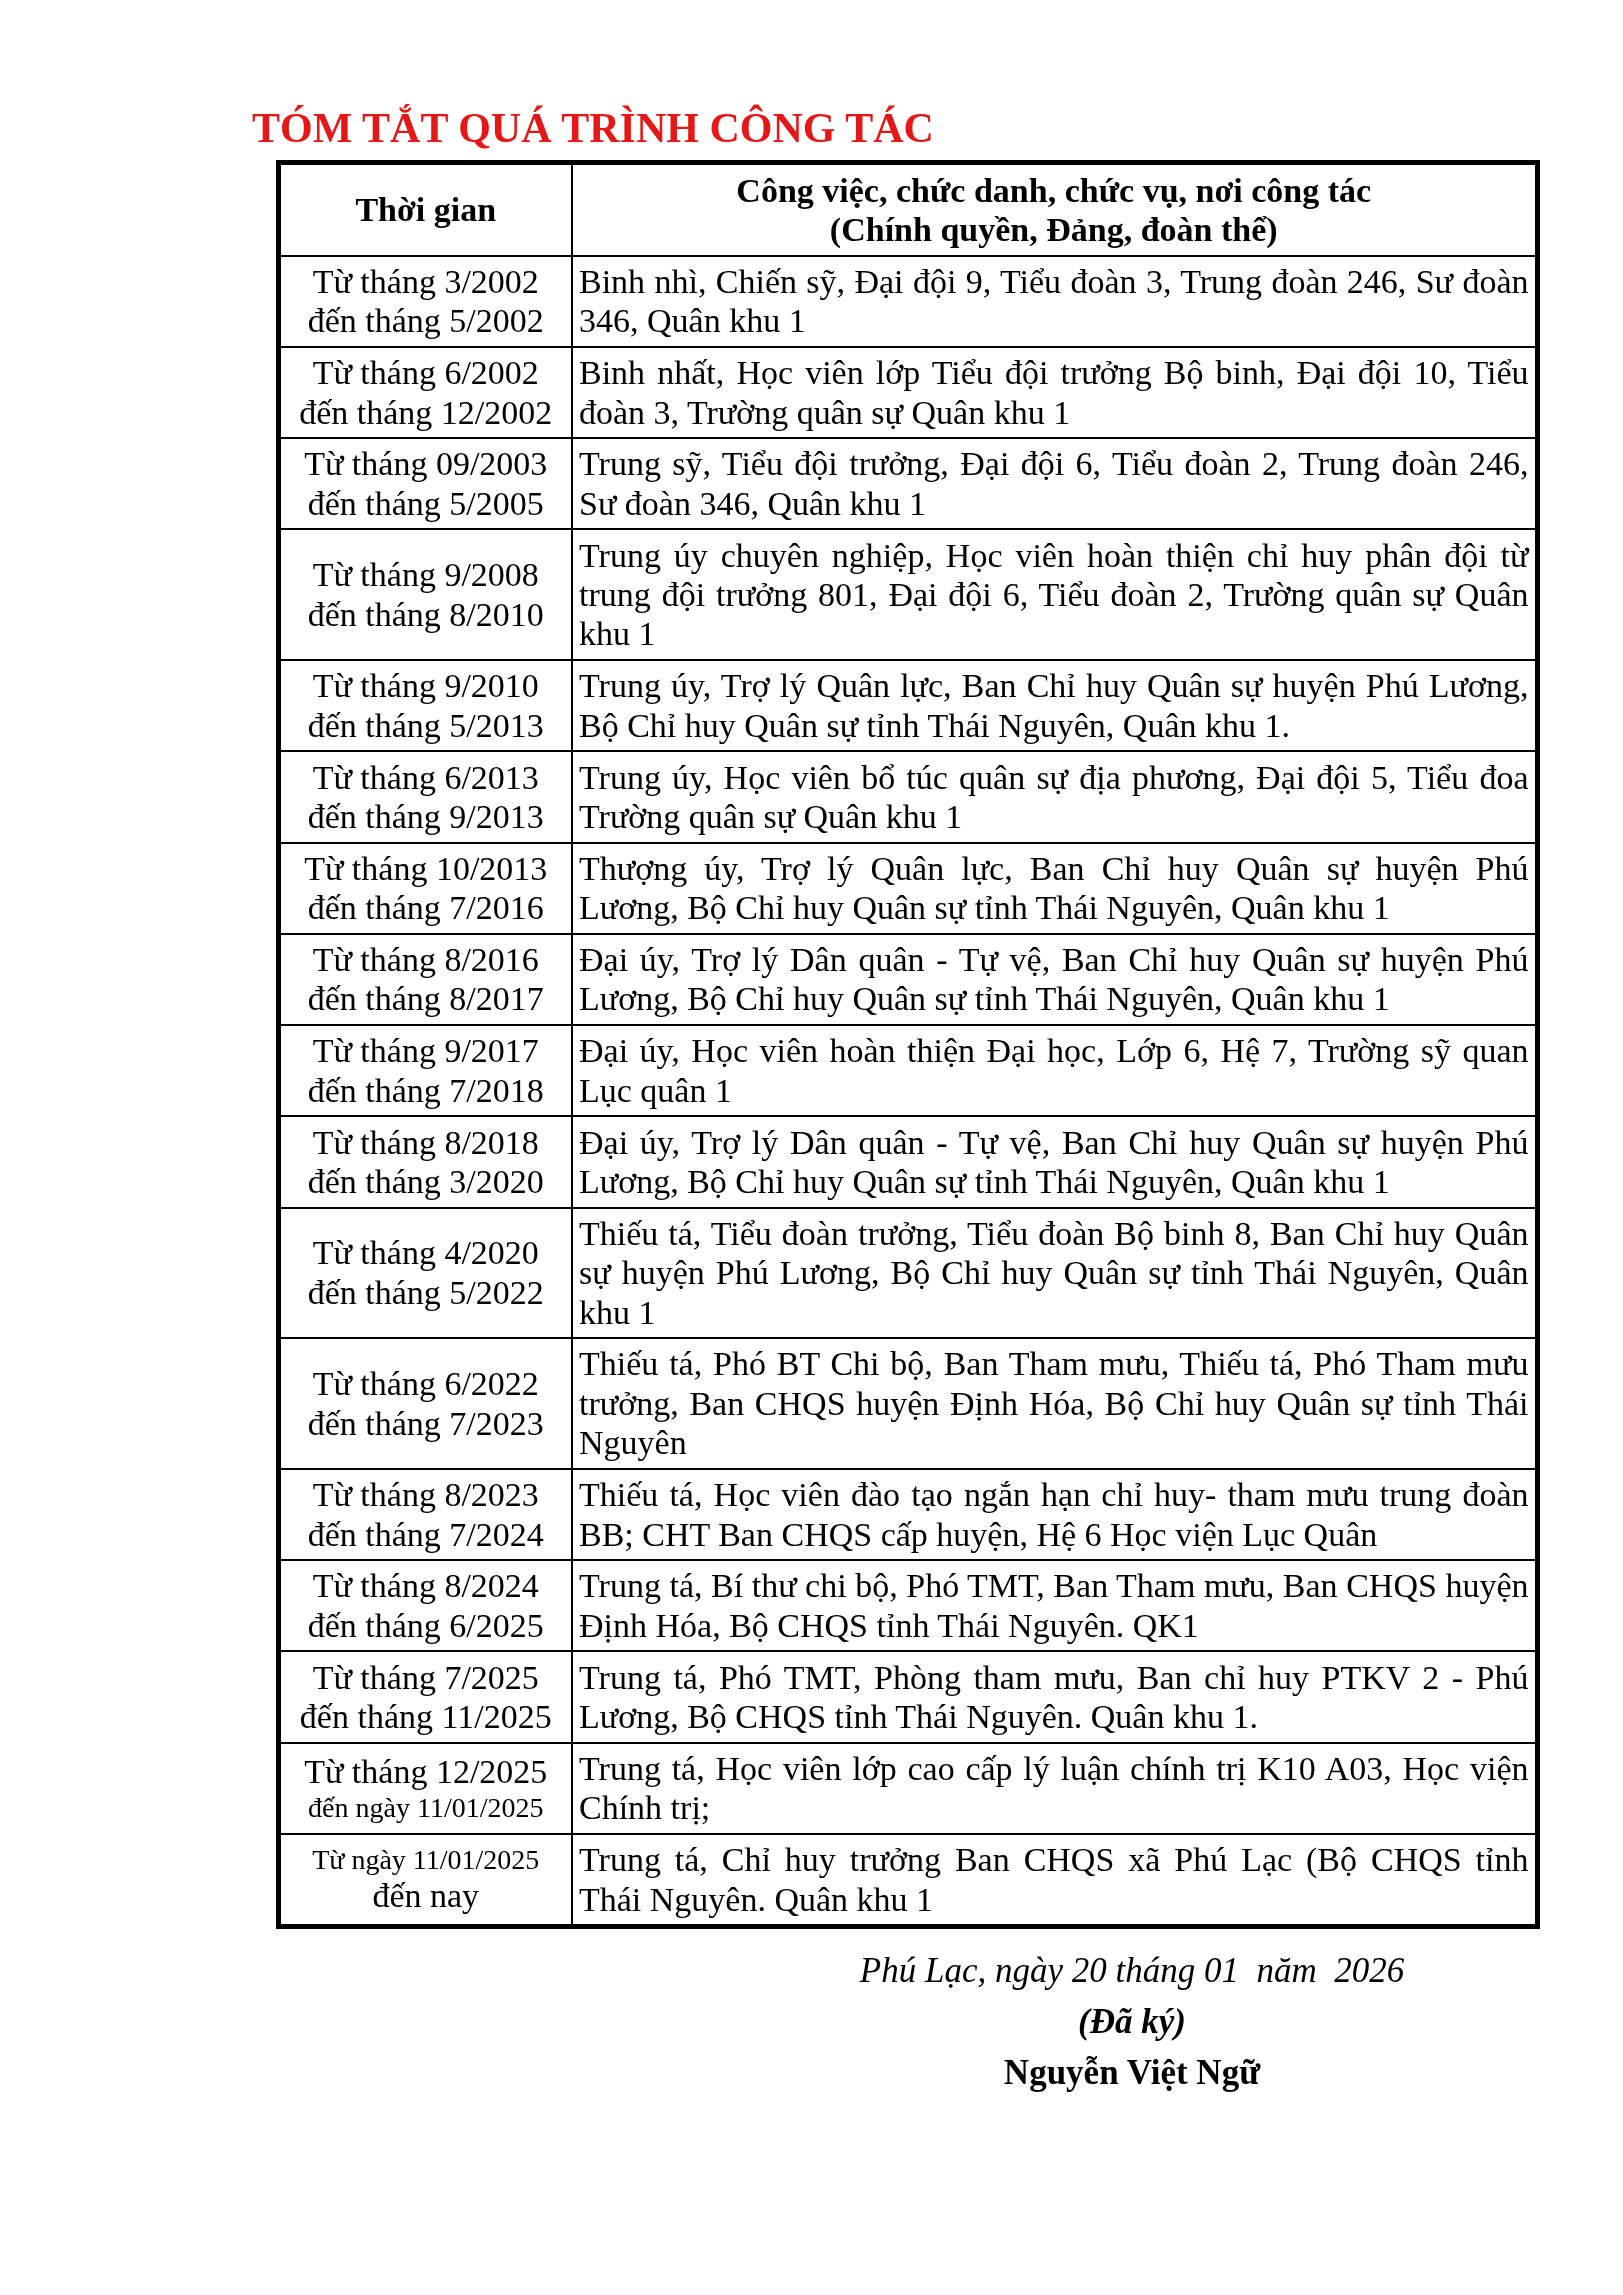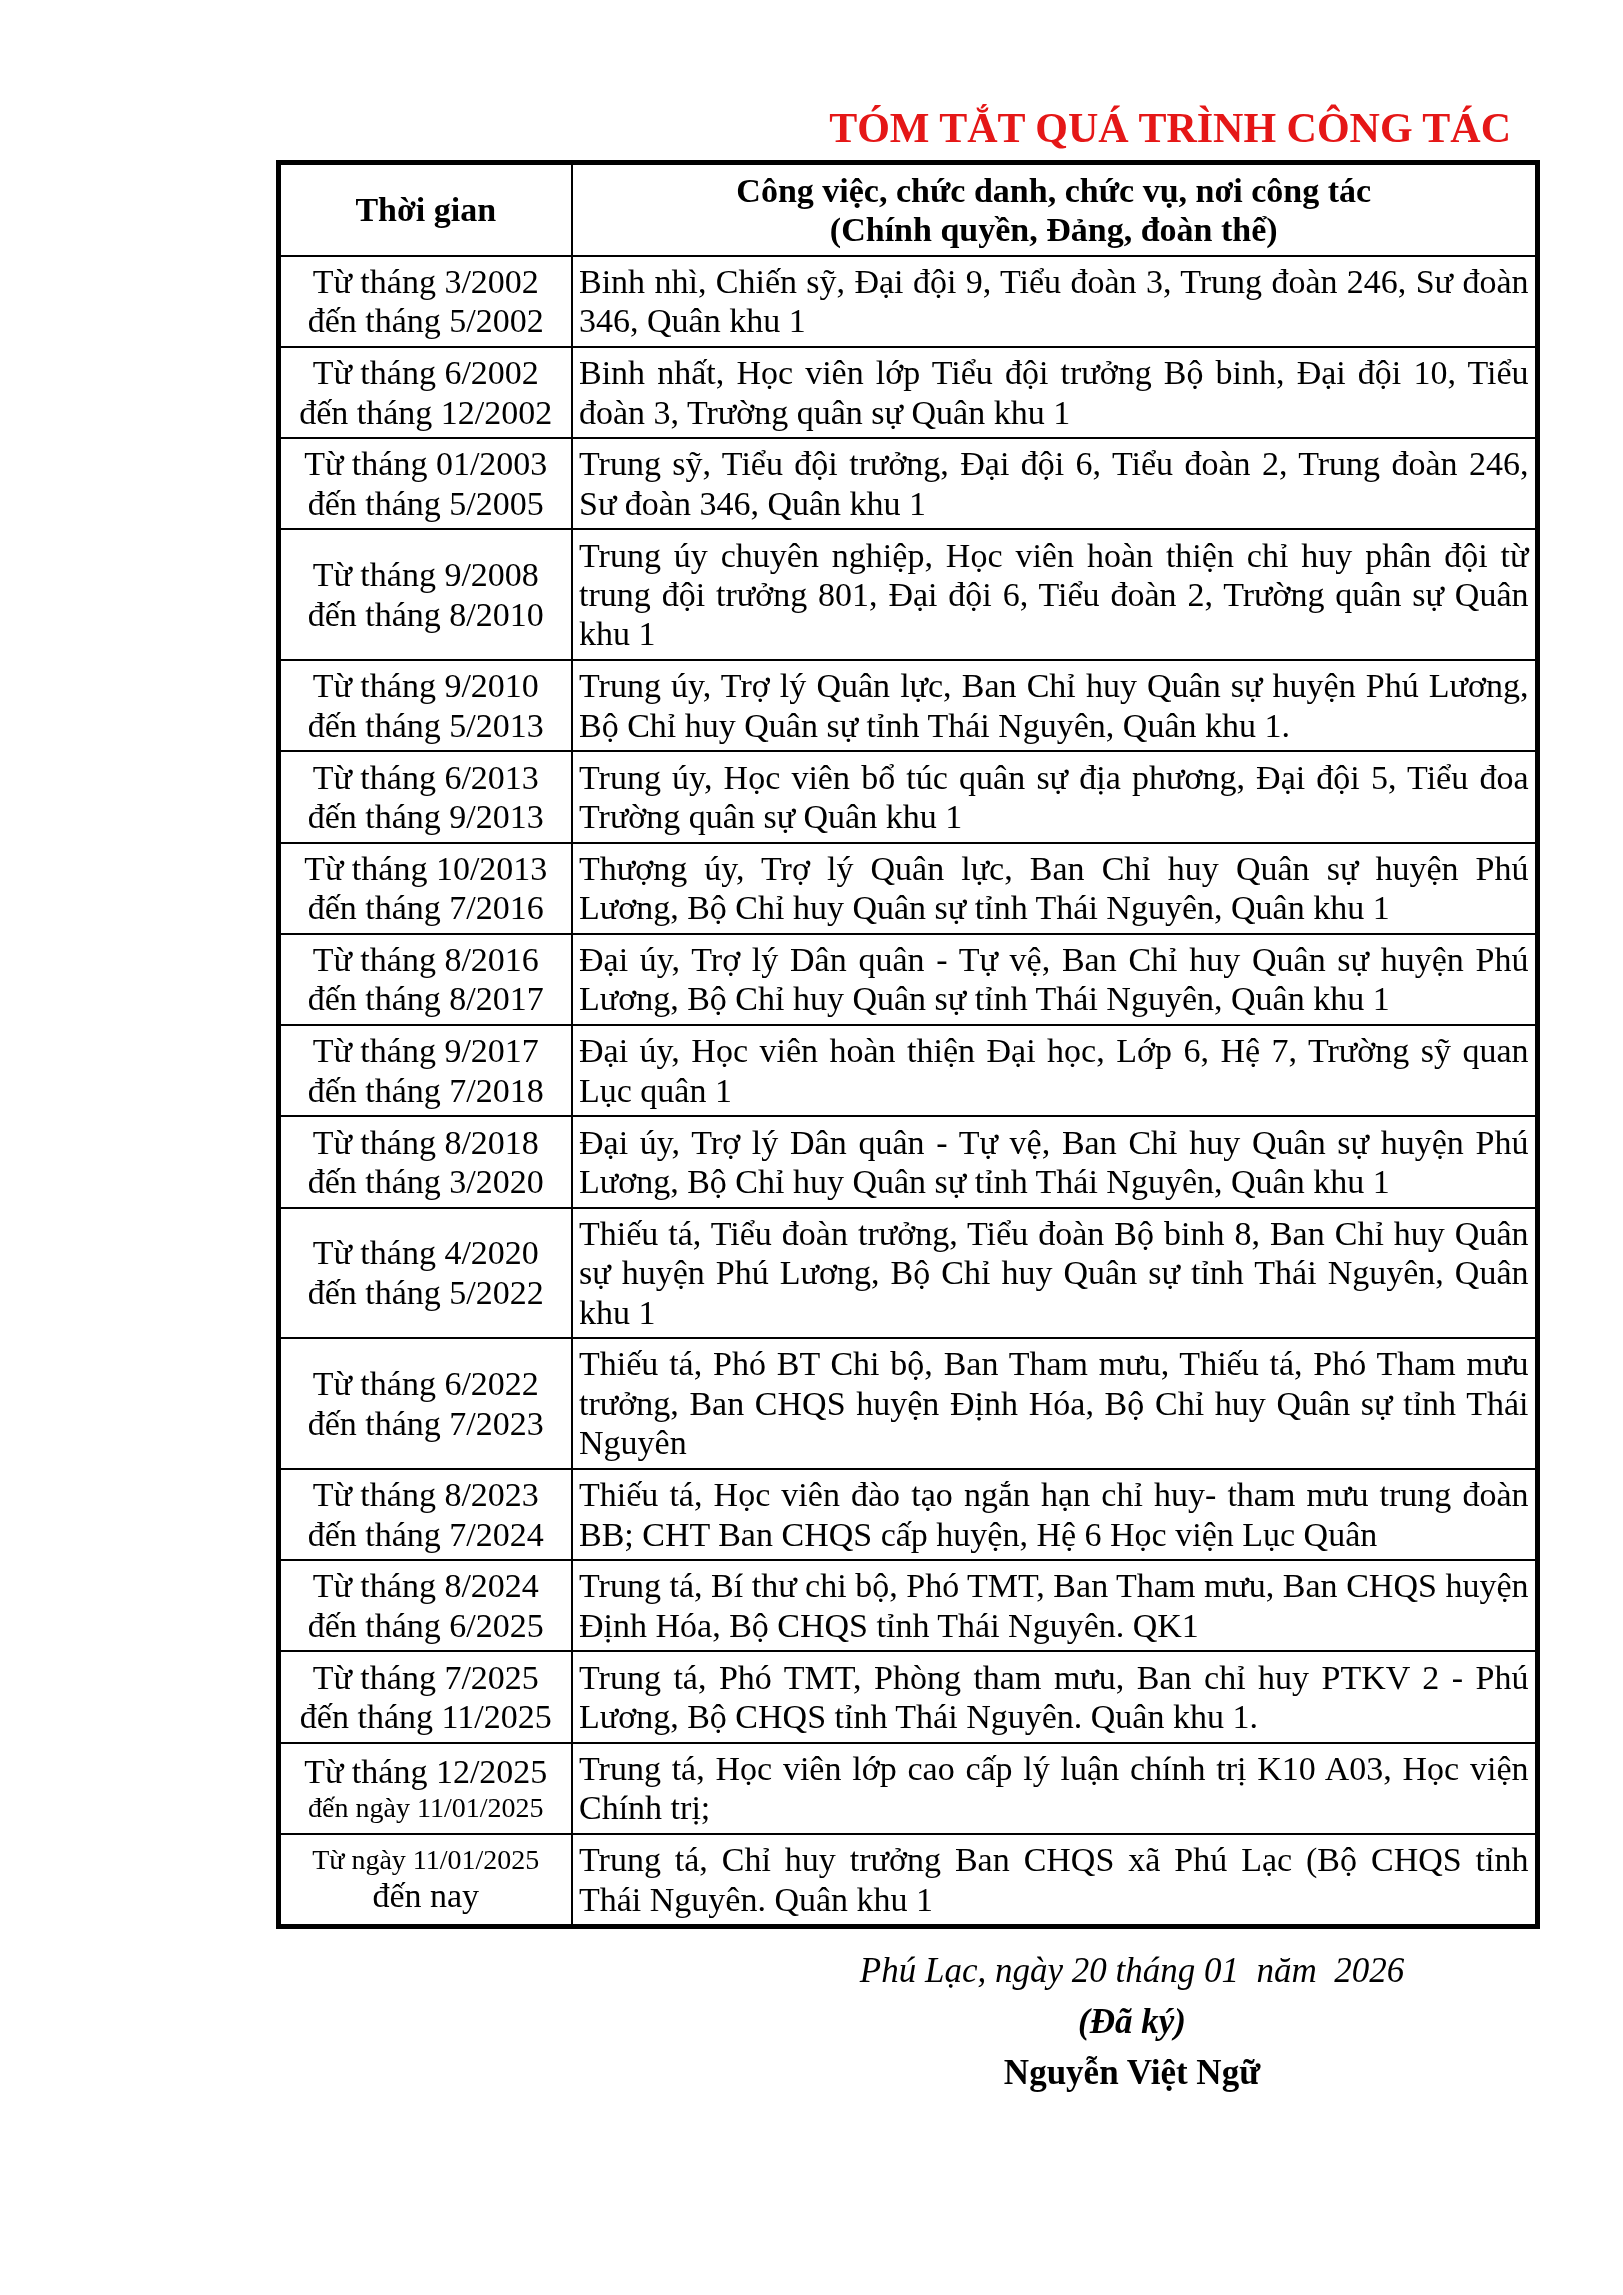--- a/index.html
+++ b/index.html
@@ -5,21 +5,21 @@
   html,body{margin:0;padding:0;background:#ffffff;}
   body{
     width:1623px;height:2295px;
     font-family:"Liberation Serif","DejaVu Serif",serif;
     color:#000;
     -webkit-font-smoothing:antialiased;
   }
   .page{padding:105px 112px 0 252px;box-sizing:border-box;width:1623px;}
   .title{
     margin:0 0 9.2px 0;
-    text-align:right;
+    text-align:left;
     color:#e51717;
     font-size:42px;
     font-weight:bold;
     letter-spacing:0;
     line-height:1.1;
   }
   table.work{
     border-collapse:collapse;
     width:1259px;
     table-layout:fixed;
@@ -90,21 +90,21 @@
       </tr>
       <tr>
         <td class="time">
           <div class="tl">Từ tháng 6/2002</div>
           <div class="tl">đến tháng 12/2002</div>
         </td>
         <td class="desc">Binh nhất, Học viên lớp Tiểu đội trưởng Bộ binh, Đại đội 10, Tiểu đoàn 3, Trường quân sự Quân khu 1</td>
       </tr>
       <tr>
         <td class="time">
-          <div class="tl">Từ tháng 01/2003</div>
+          <div class="tl">Từ tháng 09/2003</div>
           <div class="tl">đến tháng 5/2005</div>
         </td>
         <td class="desc">Trung sỹ, Tiểu đội trưởng, Đại đội 6, Tiểu đoàn 2, Trung đoàn 246, Sư đoàn 346, Quân khu 1</td>
       </tr>
       <tr>
         <td class="time">
           <div class="tl">Từ tháng 9/2008</div>
           <div class="tl">đến tháng 8/2010</div>
         </td>
         <td class="desc">Trung úy chuyên nghiệp, Học viên hoàn thiện chỉ huy phân đội từ trung đội trưởng 801, Đại đội 6, Tiểu đoàn 2, Trường quân sự Quân khu 1</td>

